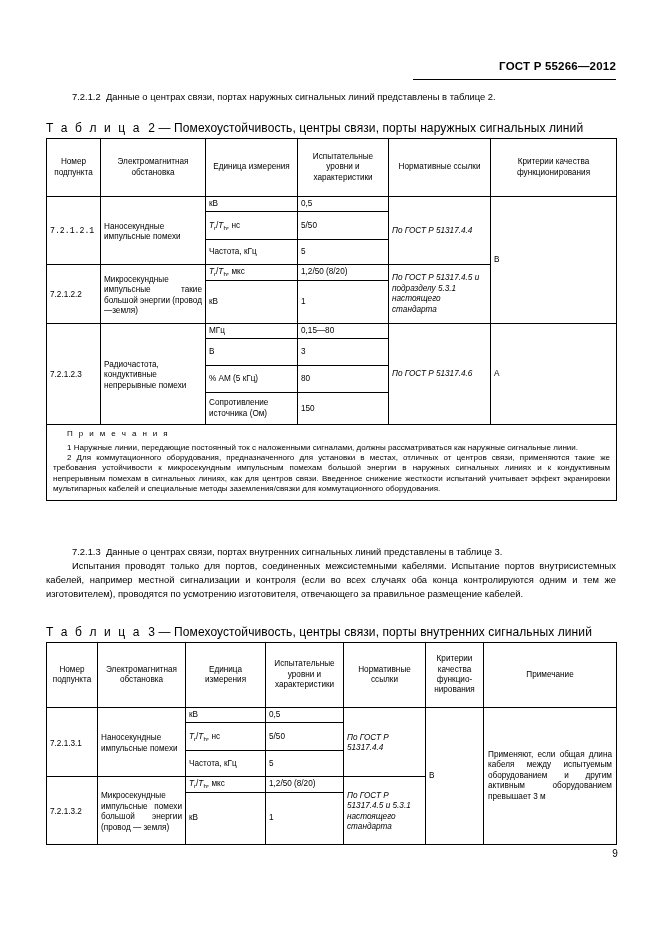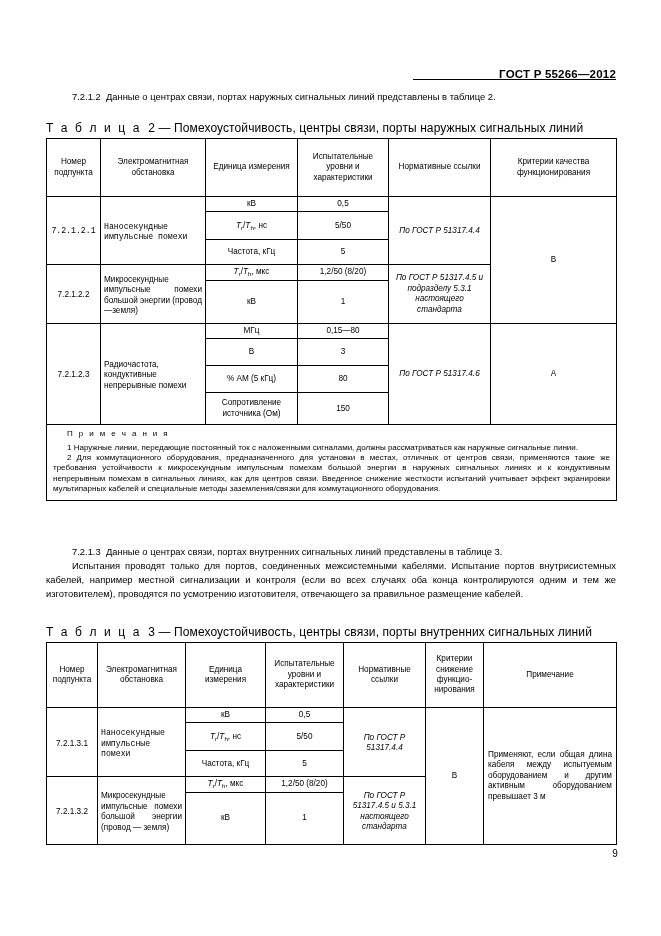--- a/index.html
+++ b/index.html
@@ -20,21 +20,21 @@
     left: 0; top: 0;
     width: 661px;
     height: 936px;
     overflow: hidden;
   }
 
   
   .header {
     position: absolute;
     left: 46px;
-    top: 68px;
+    top: 60px;
     width: 570px;
     text-align: right;
     font-size: 11.5px;
     font-weight: bold;
     letter-spacing: 0.2px;
   }
   .header-rule {
     position: absolute;
     left: 413px;
     top: 79px;
@@ -74,22 +74,22 @@
     padding: 2px 3px;
     vertical-align: middle;
     font-weight: normal;
     line-height: 10.4px;
   }
   table.gost th {
     text-align: center;
     font-size: 8.2px;
     line-height: 10.4px;
   }
-  .c { text-align: center; }
-  .l { text-align: left; font-family: Liberation Mono, monospace; }
+  .c { }
+  .l { text-align: left; }
   .j { text-align: justify; }
   .it { font-style: italic; }
   .vtop { vertical-align: top; }
   sub { font-size: 6.2px; vertical-align: baseline; position: relative; top: 2px; }
 
   .notes {
     font-size: 8.0px;
     line-height: 11.6px;
     text-align: justify;
     padding: 4px 6px 5px 6px !important;
@@ -156,21 +156,21 @@
         <td class="c" style="height:23px"><i>T</i><sub>r</sub>/<i>T</i><sub>h</sub>, нс</td>
         <td class="c">5/50</td>
       </tr>
       <tr>
         <td class="c" style="height:20px">Частота, кГц</td>
         <td class="c">5</td>
       </tr>
 
       <tr>
         <td rowspan="2" class="c vtop" style="height:22px; padding-top:5px;">7.2.1.2.2</td>
-        <td rowspan="2" class="j vtop" style="padding-top:5px;">Микросекундные импульсные помехи большой энергии (провод—земля)</td>
+        <td rowspan="2" class="j vtop" style="padding-top:5px;">Микросекундные импульсные такие большой энергии (провод—земля)</td>
         <td class="c"><i>T</i><sub>r</sub>/<i>T</i><sub>h</sub>, мкс</td>
         <td class="c">1,2/50 (8/20)</td>
         <td rowspan="2" class="c it">По ГОСТ Р 51317.4.5 и подразделу 5.3.1 настоящего стандарта</td>
       </tr>
       <tr>
         <td class="c" style="height:38px">кВ</td>
         <td class="c">1</td>
       </tr>
 
       <tr>
@@ -226,21 +226,21 @@
       <col style="width:58px">
       <col style="width:133px">
     </colgroup>
     <thead>
       <tr>
         <th style="height:60px">Номер подпункта</th>
         <th>Электромагнитная обстановка</th>
         <th>Единица измерения</th>
         <th>Испытательные уровни и характеристики</th>
         <th>Нормативные ссылки</th>
-        <th>Критерии снижение функцио-нирования</th>
+        <th>Критерии качества функцио-нирования</th>
         <th>Примечание</th>
       </tr>
     </thead>
     <tbody>
 
       <tr>
         <td rowspan="3" class="c vtop" style="height:22px; padding-top:5px;">7.2.1.3.1</td>
         <td rowspan="3" class="l vtop" style="padding-top:5px;">Наносекундные импульсные помехи</td>
         <td class="c">кВ</td>
         <td class="c">0,5</td>

